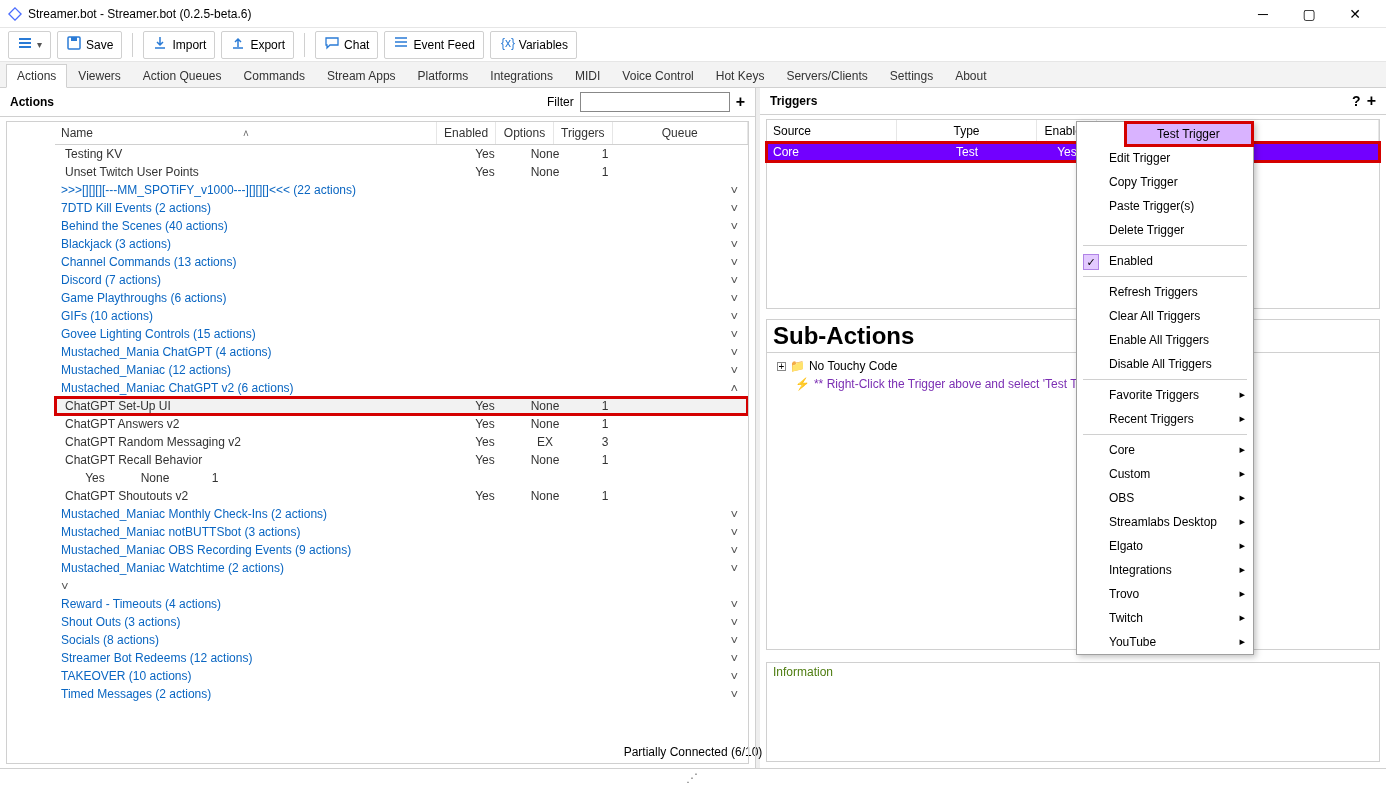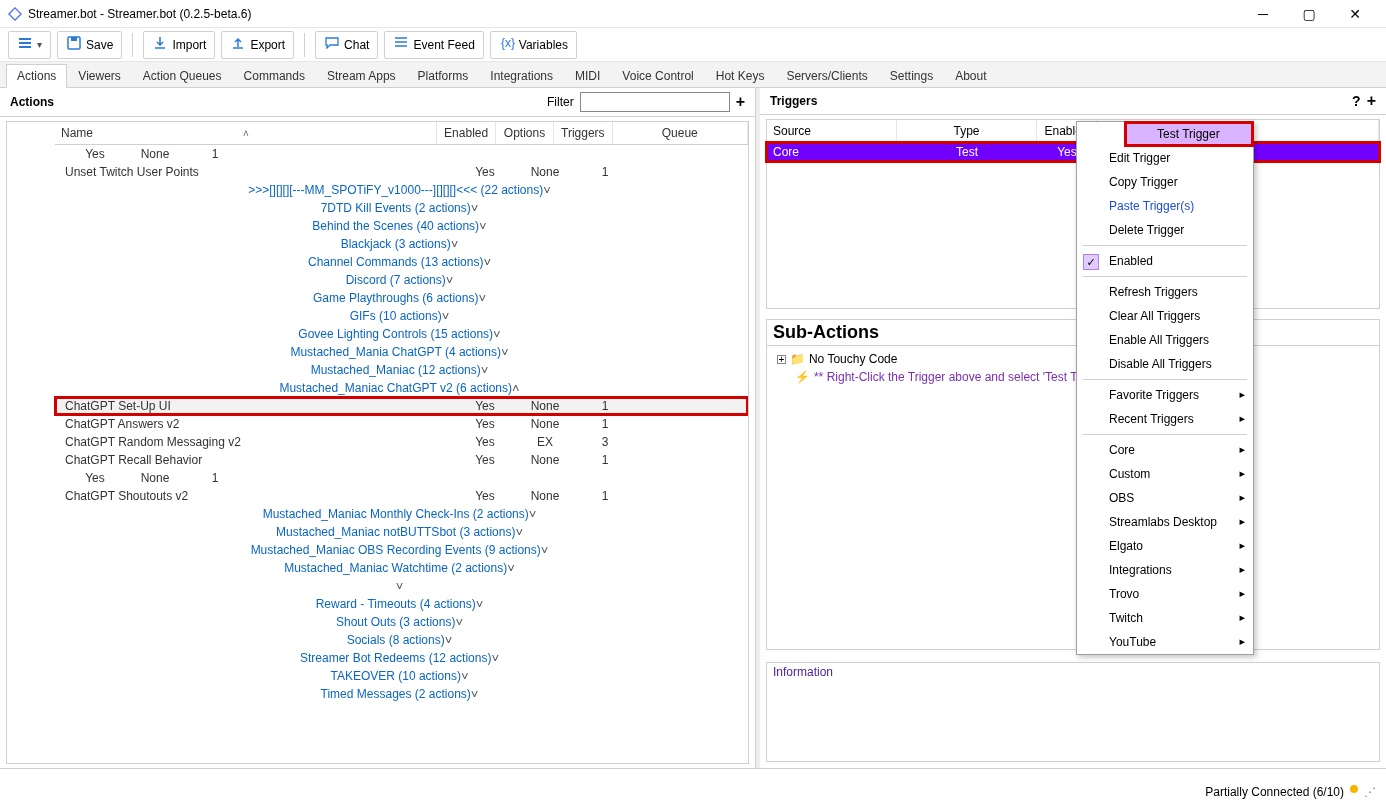--- a/index.html
+++ b/index.html
@@ -33,60 +33,60 @@
 .actions { flex: 1; overflow: auto; border: 1px solid #d0d0d0; margin: 4px 6px; padding-left: 48px; }
 .grid-header { display: flex; background: #fff; border-bottom: 1px solid #d0d0d0; position: sticky; top: 0; }
 .grid-header .col { padding: 4px 6px; border-right: 1px solid #e6e6e6; font-weight: normal; color: #333; }
 .col-name { width: 396px; display: flex; align-items: center; }
 .col-en { width: 60px; text-align: center; }
 .col-opt { width: 60px; text-align: center; }
 .col-trg { width: 60px; text-align: center; }
 .col-q { width: 140px; text-align: center; }
 .sort-caret { margin-left: 150px; font-size: 10px; color: #666; }
 .row { display: flex; height: 18px; align-items: center; padding: 0 6px; white-space: nowrap; }
-.row.group { color: #0a66c2; cursor: pointer; justify-content: center; padding-right: 10px; }
+.row.group { color: #0a66c2; cursor: pointer; justify-content: space-between; padding-right: 10px; }
 .row.group .chev { color: #555; font-size: 13px; }
 .row.item { color: #333; padding-left: 10px; }
 .row.item.highlight { outline: 3px solid #d40000; outline-offset: -2px; background: #f2f2f2; }
 .row .c-name { width: 390px; overflow: hidden; text-overflow: ellipsis; }
 .row .c-en { width: 60px; text-align: center; }
 .row .c-opt { width: 60px; text-align: center; }
 .row .c-trg { width: 60px; text-align: center; }
 
 .trig-list { border: 1px solid #d0d0d0; margin: 4px 6px; height: 190px; }
 .trig-head { display: flex; border-bottom: 1px solid #d0d0d0; }
 .trig-head .tc { padding: 4px 6px; border-right: 1px solid #e6e6e6; }
 .tc-src { width: 130px; }
 .tc-type { width: 140px; text-align: center; }
 .tc-en { width: 60px; text-align: center; }
 .tc-crit { flex: 1; }
 .trig-row { display: flex; height: 18px; align-items: center; background: #7200ff; color: #fff; outline: 3px solid #d40000; outline-offset: -1px; position: relative; z-index: 1; }
 .trig-row .tc { padding: 0 6px; }
 .trig-row .tc-type { }
 .trig-row .tc-en { text-align: center; }
 .subactions { border: 1px solid #d0d0d0; margin: 6px; flex: 1; }
-.subactions .sa-head { font-size: 18px; font-weight: 600; padding: 2px 6px; border-bottom: 1px solid #d0d0d0; }
+.subactions .sa-head { font-size: 24px; font-weight: 600; padding: 2px 6px; border-bottom: 1px solid #d0d0d0; }
 .tree { padding: 4px 10px; }
 .tree-node { display: flex; align-items: center; gap: 4px; height: 18px; }
 .tree-node.rc { color: #7b2fb3; margin-left: 18px; }
 .tree .boxplus { font-size: 10px; border: 1px solid #888; width: 9px; height: 9px; line-height: 7px; text-align: center; }
 .info { border: 1px solid #d0d0d0; margin: 6px; height: 100px; }
-.info-head { padding: 2px 6px; color: #4c1d95; }
+.info-head { padding: 2px 6px; color: #4d7c0f; }
 
 .ctxmenu { position: absolute; left: 316px; top: 6px; width: 178px; background: #fff; border: 1px solid #a0a0a0; box-shadow: 2px 2px 6px rgba(0,0,0,.25); z-index: 10; }
 .ctxmenu .mi { padding: 5px 10px 5px 32px; position: relative; white-space: nowrap; }
 .ctxmenu .mi.hl { background: #d9b3ff; outline: 3px solid #d40000; outline-offset: -2px; margin-left: 48px; }
-.ctxmenu .mi.dis { color: #1d4ed8; }
+.ctxmenu .mi.dis { color: #000000; }
 .ctxmenu .sep { height: 1px; background: #d0d0d0; margin: 3px 6px; width: auto; }
 .ctxmenu .mi .arrow { position: absolute; right: 8px; top: 5px; font-size: 11px; }
 .ctxmenu .mi .chk { position: absolute; left: 6px; top: 5px; width: 16px; height: 16px; border: 1px solid #b084e6; background: #e3caff; text-align: center; font-size: 11px; line-height: 14px; }
 
 .vsplit { width: 4px; background: #eee; cursor: col-resize; }
 
-.footer { height: 22px; border-top: 1px solid #d0d0d0; display: flex; align-items: flex-start; justify-content: flex-end; padding: 16px 8px; font-size: 11px; gap: 6px; }
+.footer { height: 22px; border-top: 1px solid #d0d0d0; display: flex; align-items: center; justify-content: flex-end; padding: 16px 8px; font-size: 11px; gap: 6px; flex-direction: column; }
 .footer .dot-y { width: 8px; height: 8px; border-radius: 50%; background: #f4b400; display: inline-block; }
 .footer .drag { color: #777; letter-spacing: 2px; }
 </style>
 </head>
 <body>
 
 <div class="titlebar">
   <span class="logo">
     <svg viewBox="0 0 16 16">
         <polygon points="8,1 15,8 8,15 1,8" fill="none" stroke="#4a6cff" stroke-width="1.5"></polygon>
@@ -178,20 +178,21 @@
             <span>Name</span>
             <span class="sort-caret">˄</span>
           </div>
         <div class="col col-en">Enabled</div>
         <div class="col col-opt">Options</div>
         <div class="col col-trg">Triggers</div>
         <div class="col col-q">Queue</div>
       </div>
       <div id="actions-body">
           <div class="row item">
+            <span class="c-name">Testing KV</span>
             <span class="c-en">Yes</span>
             <span class="c-opt">None</span>
             <span class="c-trg">1</span>
           </div>
           <div class="row item">
             <span class="c-name">Unset Twitch User Points</span>
             <span class="c-en">Yes</span>
             <span class="c-opt">None</span>
             <span class="c-trg">1</span>
           </div>

